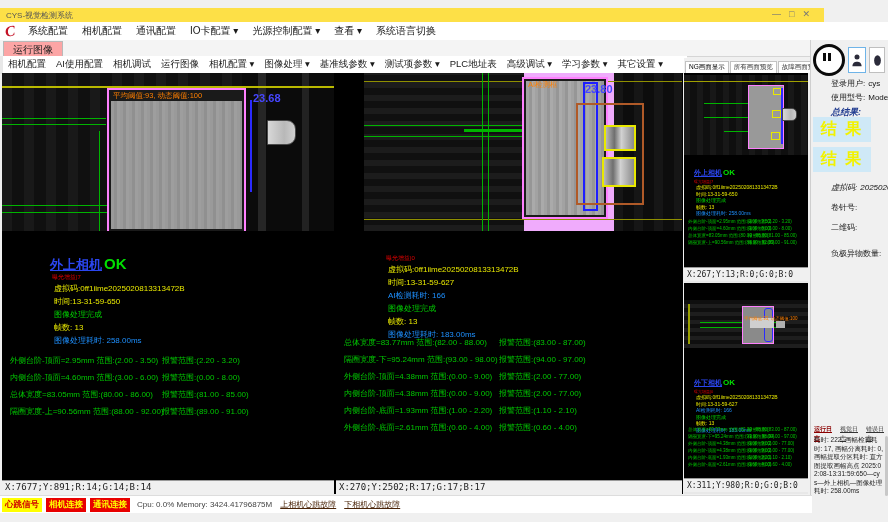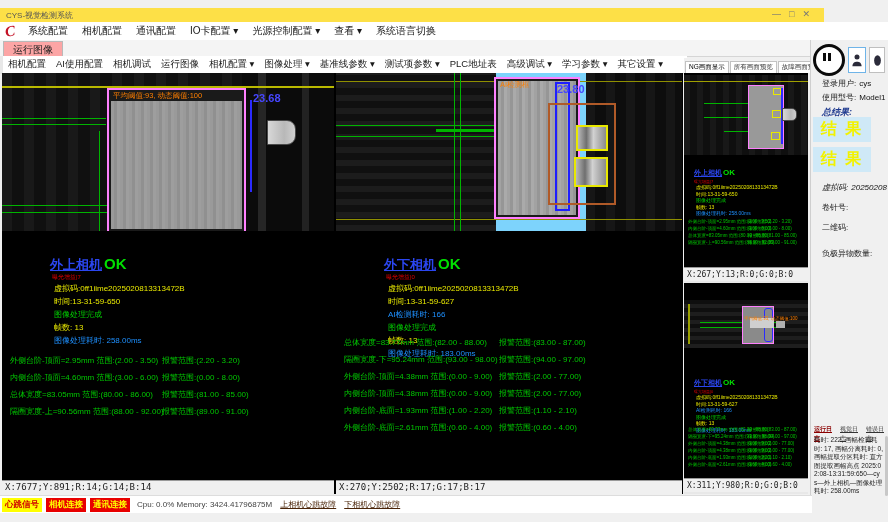--- a/index.html
+++ b/index.html
@@ -78,21 +78,21 @@
 
   
   .sidebar{position:absolute;top:40px;left:810px;width:78px;height:472px;background:#f0f0f0;border-left:1px solid #cfcfcf;}
   .btnrow{position:absolute;top:4px;left:2px;display:flex;align-items:center;gap:3px;}
   .pausebtn{width:26px;height:26px;border:3px solid #0a0a0a;border-radius:50%;background:#fff;position:relative;}
   .pausebtn span{position:absolute;top:6px;width:3px;height:8px;background:#0a0a0a;}
   .pausebtn span:first-child{left:7px;}
   .pausebtn span:last-child{left:12px;}
   .sbtn{height:24px;background:#fff;border:1px solid #bfbfbf;display:flex;align-items:center;justify-content:center;}
   .sbtn.sel{border:1px solid #6fb4e8;}
-  .sb-row{position:absolute;left:11px;font-size:8px;color:#222;white-space:nowrap;}
+  .sb-row{position:absolute;left:20px;font-size:8px;color:#222;white-space:nowrap;}
   .sb-label{color:#222;}
   .sb-val{margin-left:3px;color:#111;}
   .sb-total{font-size:9px;font-weight:bold;font-style:italic;color:#1f3a8f;}
   .resultbox{position:absolute;left:2px;width:58px;height:25px;background:#cfe9f7;display:flex;align-items:center;justify-content:center;
     font-size:16px;font-weight:bold;color:#f2f200;letter-spacing:2px;}
   .log-tabs{position:absolute;left:3px;display:flex;gap:3px;}
   .log-tab{font-size:6px;color:#333;text-decoration:underline;}
   .log-tab.sel{color:#8b0000;font-weight:bold;}
   .log-text{position:absolute;left:3px;right:6px;font-size:6.5px;line-height:8.5px;color:#222;word-break:break-all;}
   .sb-scroll{position:absolute;right:1px;width:3px;height:60px;background:#c8c8c8;border-radius:2px;}
@@ -193,21 +193,21 @@
       <div class="mrow">
           <span class="mtext">隔圈宽度-上=90.56mm 范围:(88.00 - 92.00)</span>
           <span class="malarm" style="left:160px;">报警范围:(89.00 - 91.00)</span>
         </div>
     </div>
 
     <div class="cam-status">X:7677;Y:891;R:14;G:14;B:14</div>
   </div>
 
   <div class="cam-panel" style="left:336px;width:346px;">
-    <div class="cam-img" style="background:#7dd3fc;">
+    <div class="cam-img" style="background:#f0abfc;margin-left:28px;">
       <div class="abs" style="left:0;top:0;width:160px;height:158px;background:repeating-linear-gradient(0deg,#1c1c1c 0 6px,#101010 6px 13px);"></div>
       <div class="abs" style="left:250px;top:0;width:96px;height:158px;background:repeating-linear-gradient(90deg,#161616 0 9px,#0d0d0d 9px 20px);"></div>
       <div class="yline" style="top:8px;background:#8f8f00;height:1px;"></div>
       <div class="yline" style="top:146px;background:#8f8f00;height:1px;"></div>
       <div class="gv" style="left:118px;top:0;height:158px;"></div>
       <div class="gv" style="left:124px;top:0;height:158px;"></div>
       <div class="gh" style="top:52px;left:0;width:238px;"></div>
       <div class="gh" style="top:63px;left:0;width:238px;"></div>
       <div class="abs" style="left:100px;top:56px;width:60px;height:3px;background:#00b400;"></div>
       <div class="pinkrect" style="left:158px;top:4px;width:82px;height:138px;">
@@ -215,21 +215,20 @@
         <div class="thresh" style="color:#ff7f00;">AI检测框</div>
       </div>
       <div class="bluerect" style="left:219px;top:9px;width:11px;height:125px;"></div>
       <div class="bluelabel" style="left:221px;top:10px;">23.80</div>
       <div class="brownrect" style="left:212px;top:30px;width:64px;height:98px;"></div>
       <div class="yellowrect" style="left:240px;top:52px;width:28px;height:22px;"></div>
       <div class="yellowrect" style="left:238px;top:84px;width:30px;height:26px;"></div>
     </div>
 
     <div class="cam-header" style="top:182px;">
-      <div><span class="t-title">外下相机</span><span class="t-ok">OK</span></div>
       <div class="t-red">曝光增益|0</div>
       <div class="hline c-yellow">虚拟码:0ff1iime2025020813313472B</div>
       <div class="hline c-yellow">时间:13-31-59-627</div>
       <div class="hline c-blue">AI检测耗时: 166</div>
       <div class="hline c-green">图像处理完成</div>
       <div class="hline c-yellow">帧数: 13</div>
       <div class="hline c-blue">图像处理耗时: 183.00ms</div>
     </div>
 
     <div class="mrows" style="top:264px;">

